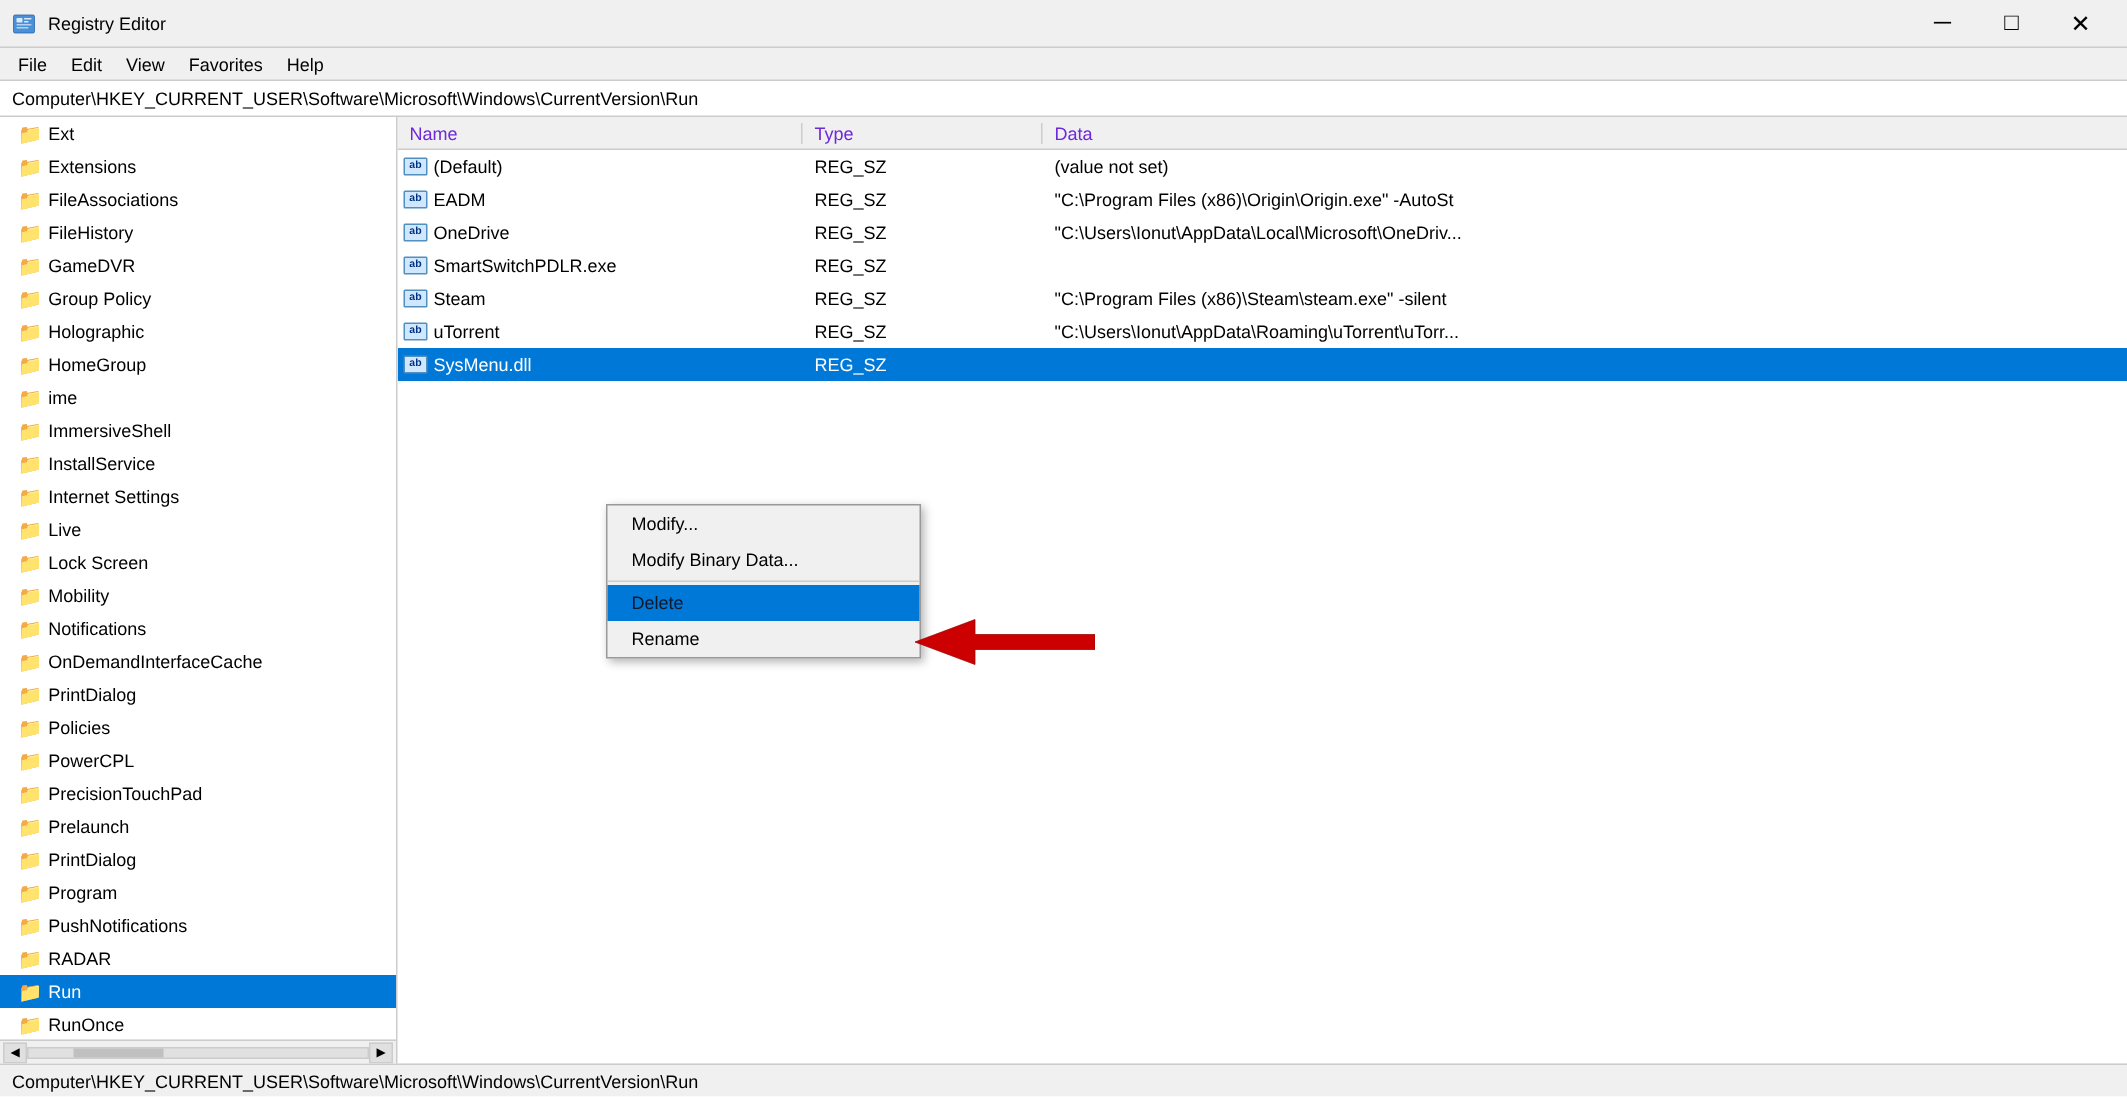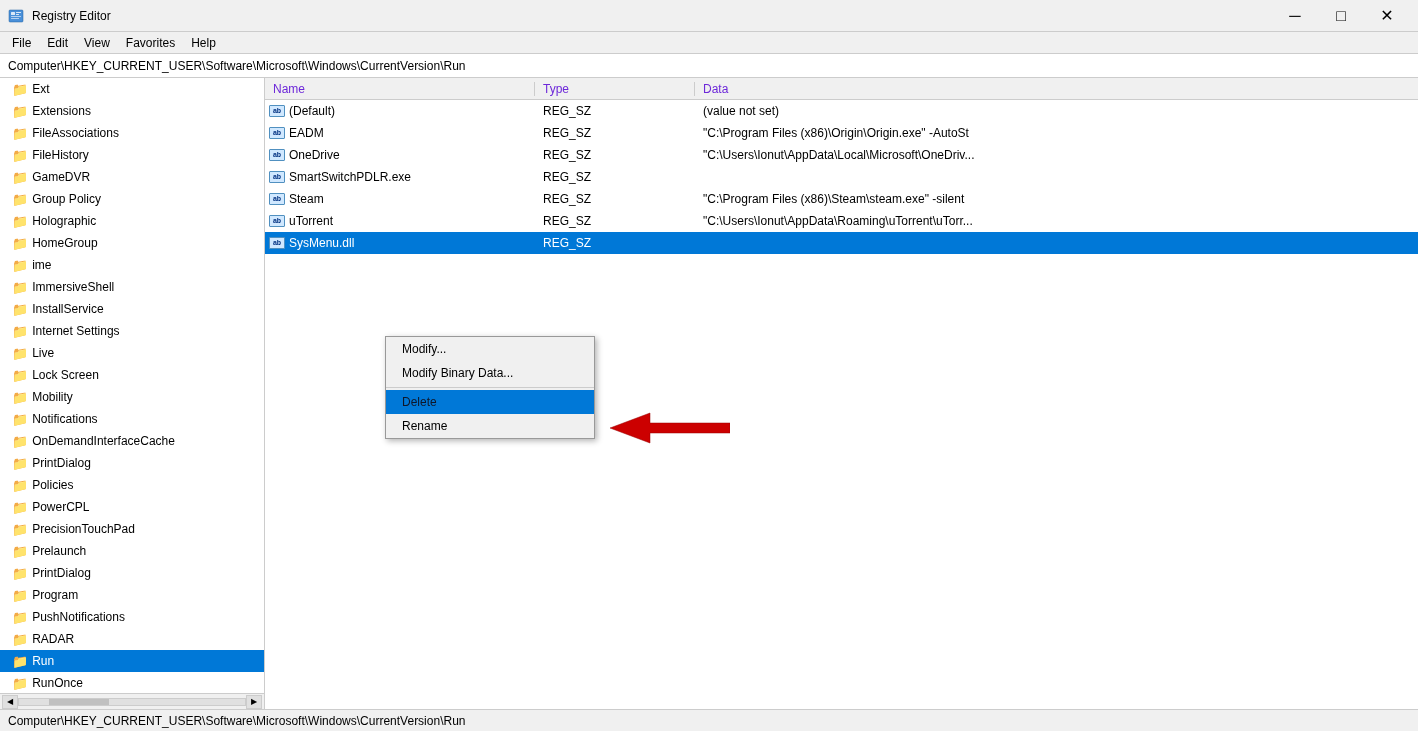--- a/index.html
+++ b/index.html
@@ -86,21 +86,21 @@
     .row-data { flex: 1; padding-left: 8px; overflow: hidden; white-space: nowrap; }
 
     .reg-icon {
       display: inline-block; width: 16px; height: 12px; flex-shrink: 0;
       background: #d0e8ff; border: 1px solid #5090c0; border-radius: 1px;
       font-size: 7px; font-weight: bold; color: #003080; text-align: center; line-height: 10px;
     }
 
     
     .context-menu {
-      position: absolute; left: 385px; top: 258px;
+      position: absolute; left: 404px; top: 258px;
       background: #f0f0f0; border: 1px solid #999;
       box-shadow: 2px 2px 6px rgba(0,0,0,0.3);
       width: 210px; z-index: 100;
     }
     .context-menu-item {
       padding: 5px 16px; font-size: 12px; cursor: pointer; color: #000;
     }
     .context-menu-item.highlighted { background: #0078d7; color: #0f172a; }
     .context-menu-separator { height: 1px; background: #ccc; margin: 2px 0; }
 

